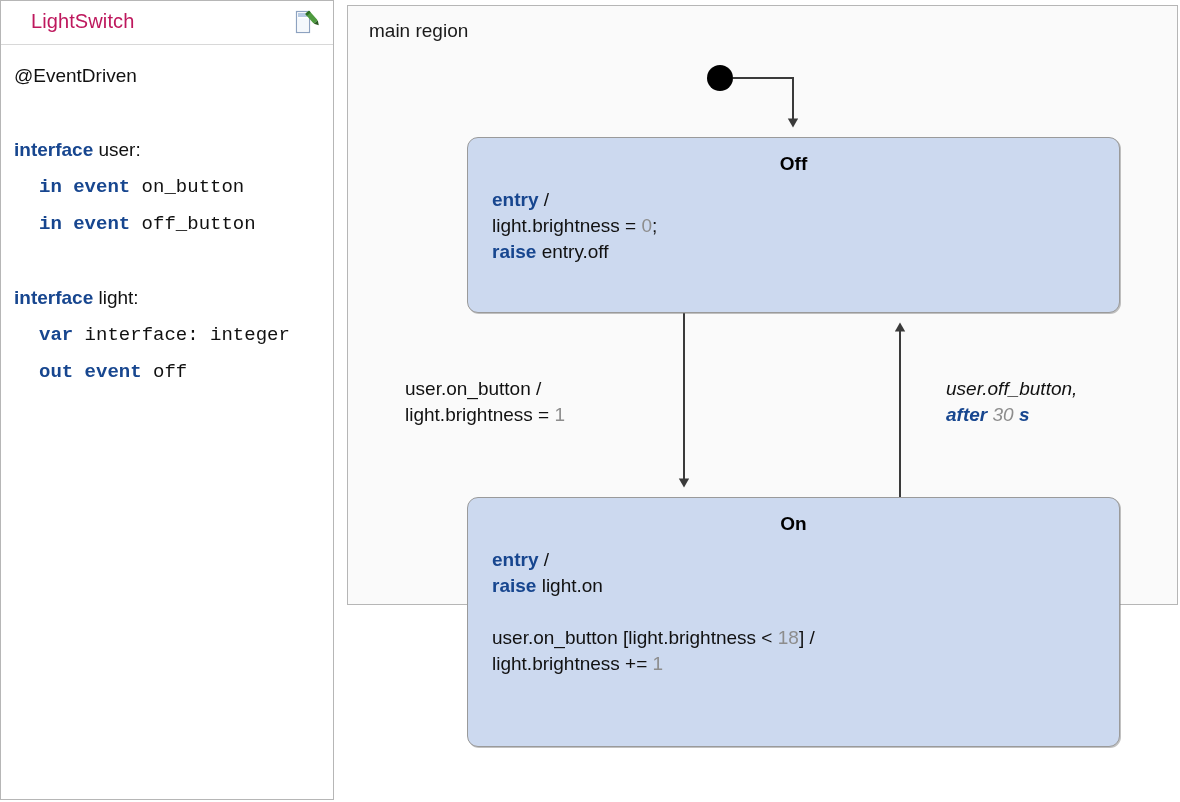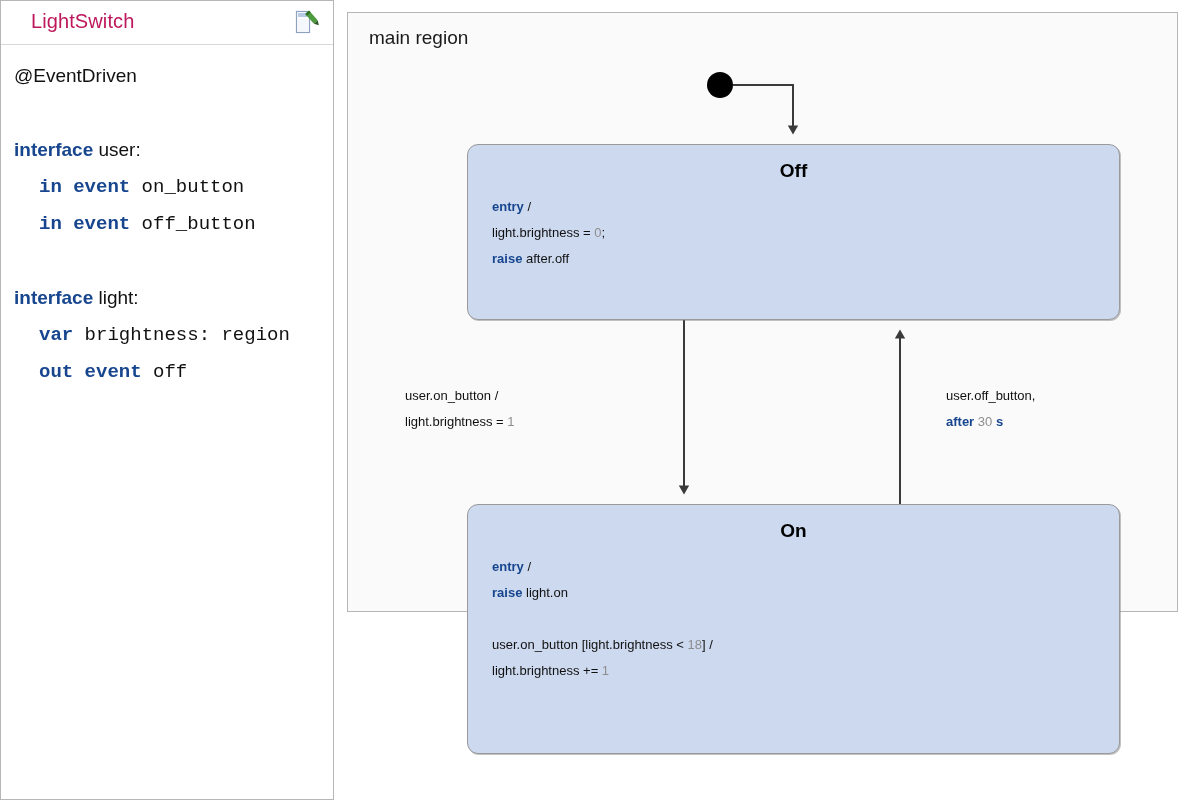--- a/index.html
+++ b/index.html
@@ -69,21 +69,21 @@
   .kw {
     color: #17468f;
     font-weight: bold;
   }
   .indent1 { padding-left: 25px; font-family: Liberation Mono, monospace; }
 
   
   #diagram-panel {
     position: absolute;
     left: 347px;
-    top: 12px;
+    top: 5px;
     width: 831px;
     height: 600px;
     background: #fafafa;
     border: 1px solid #b6b6b6;
     box-sizing: border-box;
   }
   #region-label {
     position: absolute;
     left: 21px;
     top: 14px;
@@ -125,21 +125,21 @@
     font-size: 19px;
     font-weight: bold;
     color: #000000;
     margin-top: 15px;
   }
   .state-body {
     margin-top: 12px;
     padding-left: 24px;
   }
   .state-line {
-    font-size: 13px;
+    font-size: 19px;
     line-height: 26px;
     color: #111111;
     white-space: pre;
   }
   .state-line.gap { height: 26px; }
   .num { color: #8d8d8d; }
 
   
   .trans-label {
     position: absolute;
@@ -148,20 +148,21 @@
     color: #111111;
     white-space: pre;
   }
   #label-on-transition {
     left: 57px;
     top: 370px;
   }
   #label-off-transition {
     left: 598px;
     top: 370px;
+    font-style: italic;
   }
 </style>
 </head>
 <body>
 
 <div id="editor-panel">
 
   <div id="editor-titlebar">
     <div id="editor-title">LightSwitch</div>
 
@@ -183,21 +184,21 @@
 
   <div id="editor-body">
 
   <div class="code-line"><span>@EventDriven</span></div>
       <div class="code-line blank"></div>
       <div class="code-line"><span class="kw">interface</span><span> user:</span></div>
       <div class="code-line indent1"><span class="kw">in event</span><span> on_button</span></div>
       <div class="code-line indent1"><span class="kw">in event</span><span> off_button</span></div>
       <div class="code-line blank"></div>
       <div class="code-line"><span class="kw">interface</span><span> light:</span></div>
-      <div class="code-line indent1"><span class="kw">var</span><span> brightness: region</span></div>
+      <div class="code-line indent1"><span class="kw">var</span><span> interface: integer</span></div>
       <div class="code-line indent1"><span class="kw">out event</span><span> off</span></div>
     </div>
 </div>
 
 <div id="diagram-panel">
 
   <div id="region-label">main region</div>
 
   <svg id="diagram-svg" viewBox="0 0 829 789" xmlns="http://www.w3.org/2000/svg">
     <defs>
@@ -213,21 +214,21 @@
     <path d="M 336 307 L 336 477" fill="none" stroke="#3a3a3a" stroke-width="2" marker-end="url(#arrowhead)"></path>
 
     <path d="M 552 491 L 552 321" fill="none" stroke="#3a3a3a" stroke-width="2" marker-end="url(#arrowhead)"></path>
   </svg>
 
   <div id="state-off" class="state-box">
     <div class="state-name">Off</div>
     <div class="state-body">
         <div class="state-line"><span class="kw">entry</span><span> /</span></div>
         <div class="state-line"><span>light.brightness = </span><span class="num">0</span><span>;</span></div>
-        <div class="state-line"><span class="kw">raise</span><span> after.off</span></div>
+        <div class="state-line"><span class="kw">raise</span><span> entry.off</span></div>
       </div>
   </div>
 
   <div id="state-on" class="state-box">
     <div class="state-name">On</div>
     <div class="state-body">
         <div class="state-line"><span class="kw">entry</span><span> /</span></div>
         <div class="state-line"><span class="kw">raise</span><span> light.on</span></div>
         <div class="state-line gap"></div>
         <div class="state-line"><span>user.on_button [light.brightness &lt; </span><span class="num">18</span><span>] /</span></div>

